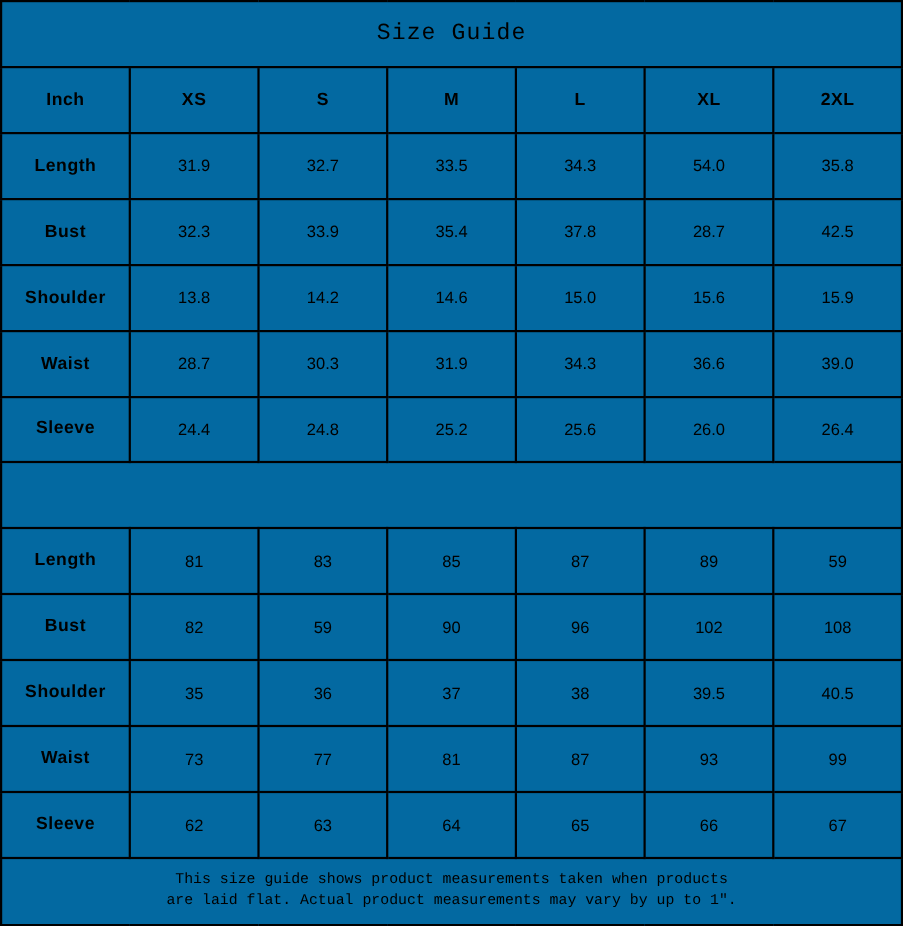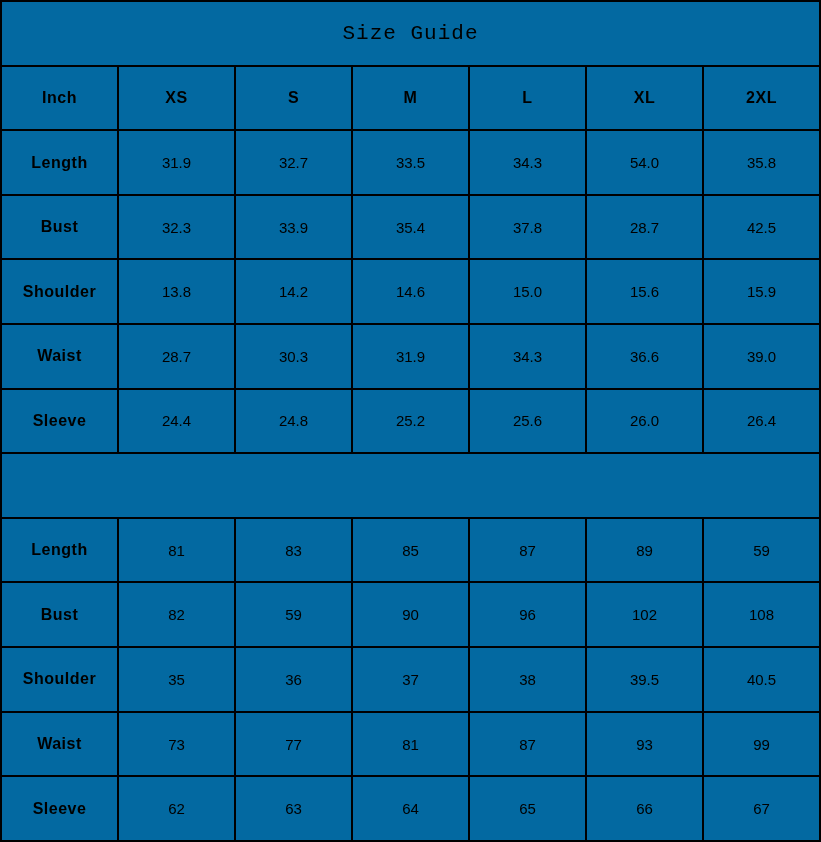--- a/index.html
+++ b/index.html
@@ -167,14 +167,20 @@
   <tr class="data-row">
     <td class="lbl">Sleeve</td>
     <td class="val">62</td>
     <td class="val">63</td>
     <td class="val">64</td>
     <td class="val">65</td>
     <td class="val">66</td>
     <td class="val">67</td>
   </tr>
 
+  <tr>
+    <td colspan="7" class="footer-cell">
+      <div>This size guide shows product measurements taken when products</div>
+      <div>are laid flat. Actual product measurements may vary by up to 1″.</div>
+    </td>
+  </tr>
 </tbody>
   </table>
 
 </body></html>

